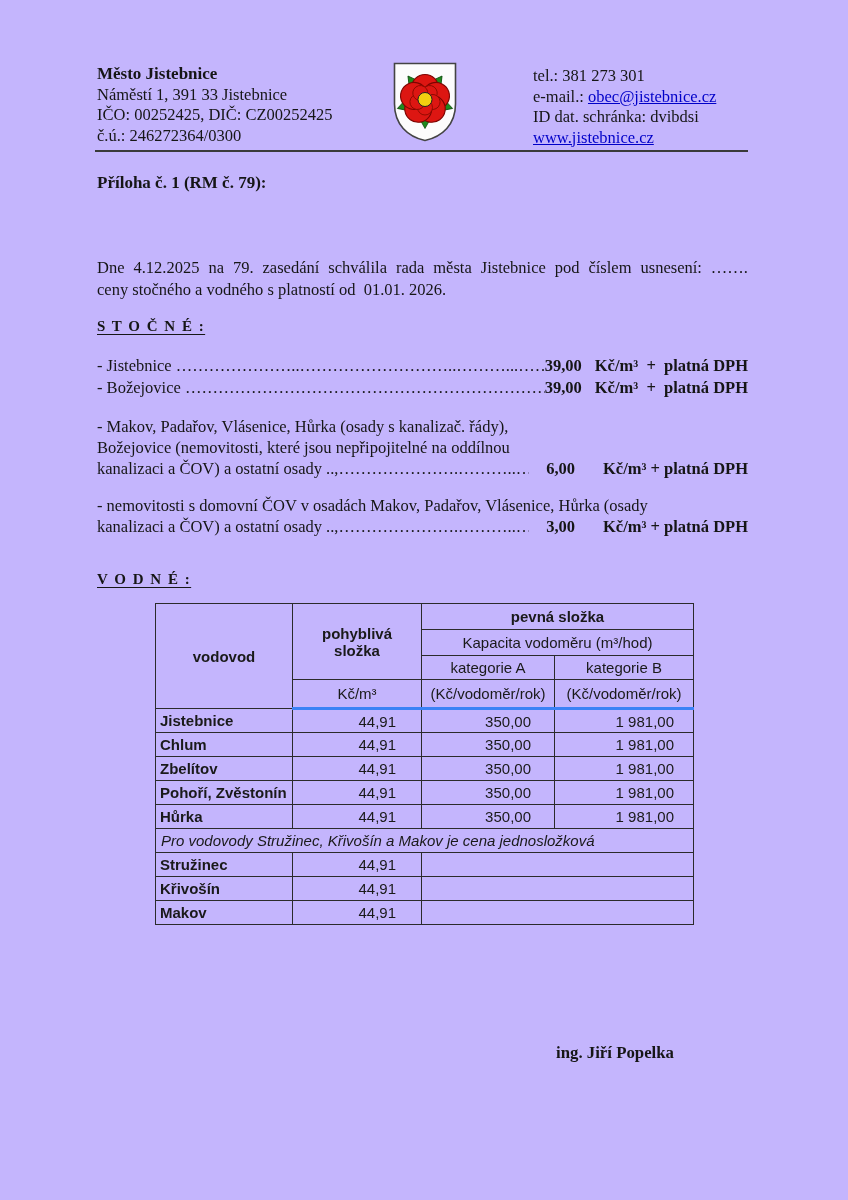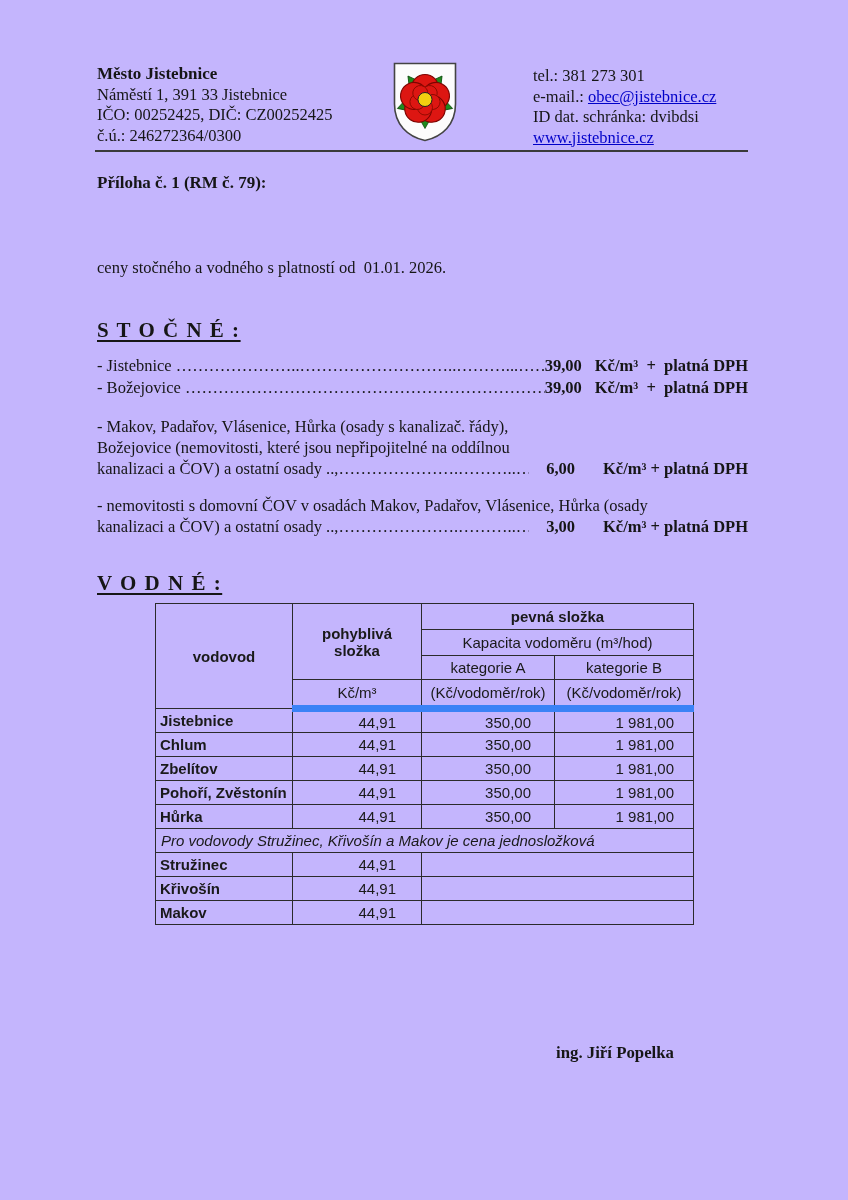--- a/index.html
+++ b/index.html
@@ -16,21 +16,21 @@
   .rule { position:absolute; left:95px; top:150px; width:653px; height:2px; background:#3a3a3a; }
 
   
   .attachment { position:absolute; left:97px; top:173px; font-weight:bold; font-size:17px; }
   .title { position:absolute; left:97px; top:209px; width:651px; text-align:center;
            font-weight:bold; font-size:20.5px; letter-spacing:.2px; }
   .intro { position:absolute; left:97px; top:257px; width:651px; font-size:16.5px; line-height:21.5px; }
   .intro .l1 { text-align:justify; text-align-last:justify; }
   .intro .l2 { white-space:pre-wrap; }
 
-  .sec-heading { position:absolute; left:97px; font-weight:bold; font-size:21px;
+  .sec-heading { position:absolute; left:97px; font-weight:bold; font-size:15px;
                  letter-spacing:1.5px; text-decoration:underline; text-underline-offset:3px; }
 
   .price-lines { position:absolute; left:97px; top:355px; width:651px; font-size:16.5px; line-height:21.5px; }
   .price-line { display:flex; align-items:baseline; }
   .price-line .lead { flex:1 1 auto; overflow:hidden; white-space:nowrap; }
   .pnum  { font-weight:bold; white-space:pre; flex:0 0 auto; }
   .prest { font-weight:bold; white-space:pre; flex:0 0 auto; margin-left:13px; }
 
   .price-block { position:absolute; left:97px; width:651px; font-size:16.5px; line-height:20.8px; }
   .pb1 { top:417px; } .pb2 { top:496px; }
@@ -39,21 +39,21 @@
   .price-block .bl-right { display:flex; align-items:baseline; flex:0 0 auto; }
   .price-block .bl-right .prest { margin-left:28px; }
 
   
   .vtable { position:absolute; left:155px; top:603px; border-collapse:collapse;
             font-family:"Liberation Sans", sans-serif; font-size:15px; color:#1a1a1a;
             table-layout:fixed; }
   .vtable td { border:1.5px solid #2b2b2b; padding:1px 4px; height:24px; }
   .vtable .hc { text-align:center; vertical-align:middle; }
   .vtable .hb { font-weight:bold; }
-  .vtable .hdr-bottom td { border-bottom:7px solid #3b82f6; }
+  .vtable .hdr-bottom td { border-bottom:3px solid #3b82f6; }
   .vtable .name { font-weight:bold; text-align:left; padding-left:4px; }
   .vtable .num  { text-align:right; }
   .vtable .num.c2 { padding-right:25px; }
   .vtable .num.c3 { padding-right:23px; }
   .vtable .num.c4 { padding-right:19px; }
   .vtable .note-row td { font-style:italic; padding-left:5px; height:24px; }
   .vtable .h-r1 td { height:26px; } .vtable .h-r2 td { height:26px; }
   .vtable .h-r3 td { height:24px; } .vtable .h-r4 td { height:29px; }
 
   
@@ -139,20 +139,21 @@
     <div>ID dat. schránka: dvibdsi</div>
     <div><a class="doc-link">www.jistebnice.cz</a></div>
   </div>
 
   <div class="rule"></div>
 
   <div class="attachment">Příloha č. 1 (RM č. 79):</div>
 
 
   <div class="intro">
+    <div class="l1">Dne 4.12.2025 na 79. zasedání schválila rada města Jistebnice pod číslem usnesení: …….</div>
     <div class="l2">ceny stočného a vodného s platností od  01.01. 2026.</div>
   </div>
 
   <div class="sec-heading" style="top:318px;">S T O Č N É :</div>
 
   <div class="price-lines">
     <div class="price-line">
       <span class="lead">- Jistebnice …………………..………………………..………...……………….</span>
       <span class="pnum">39,00</span>
       <span class="prest">Kč/m³  +  platná DPH</span>

